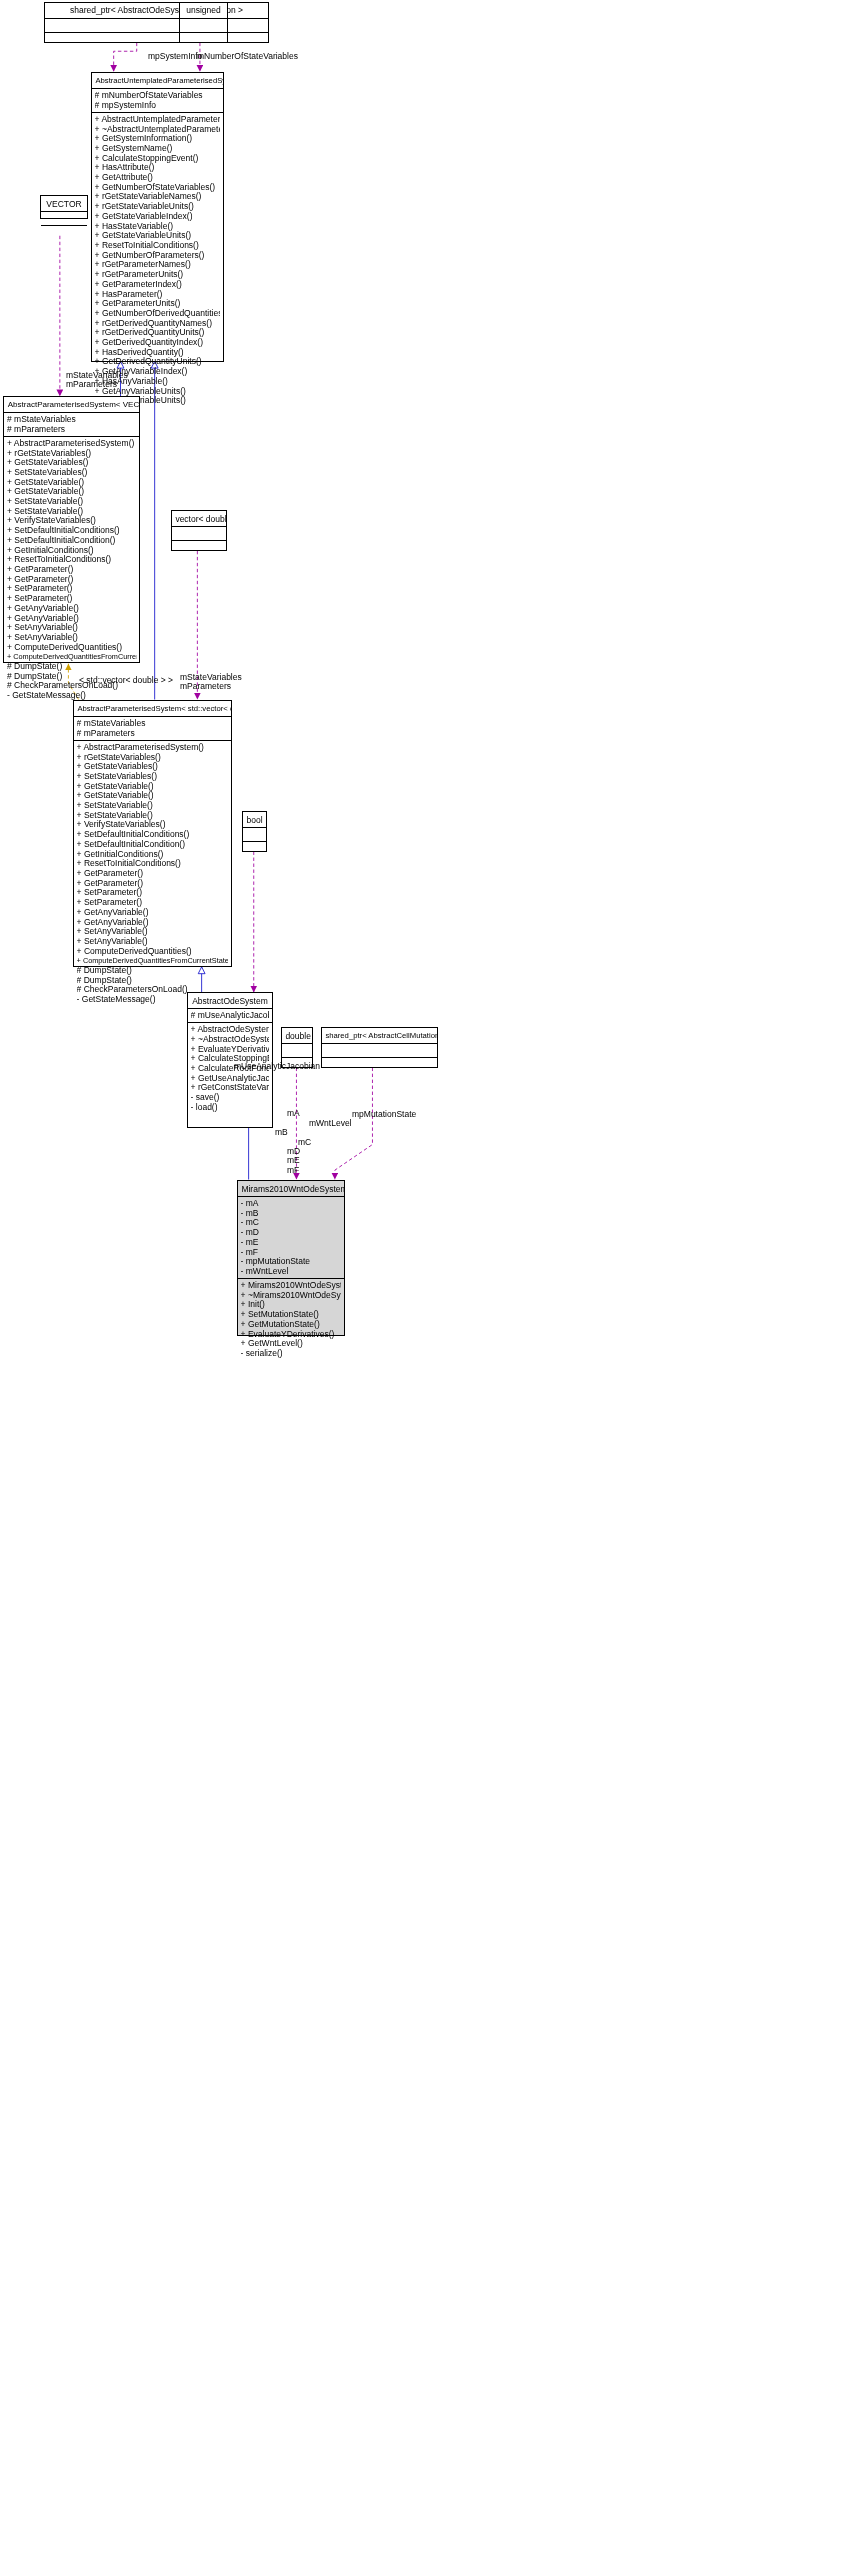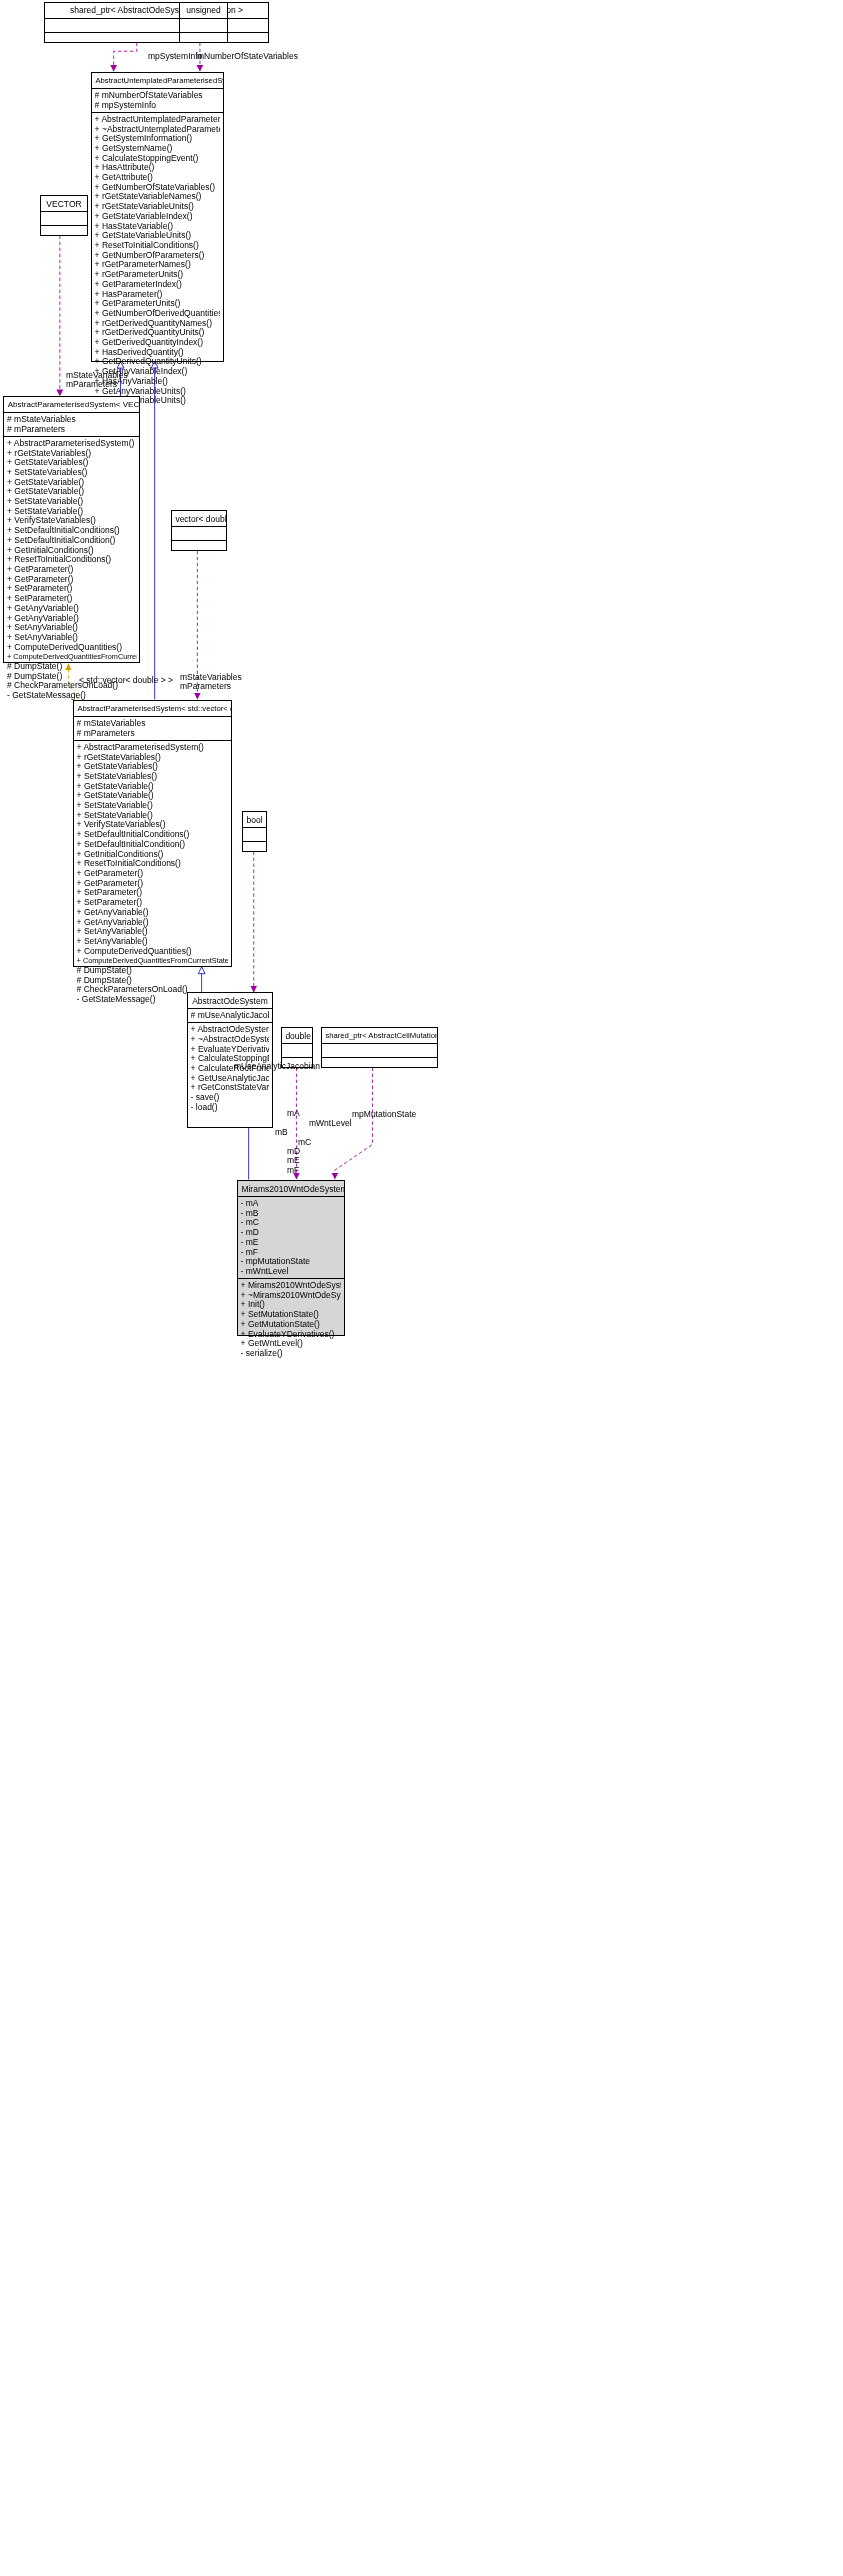--- a/index.html
+++ b/index.html
@@ -116,21 +116,21 @@
       <div>+ GetDerivedQuantityIndex()</div>
       <div>+ HasDerivedQuantity()</div>
       <div>+ GetDerivedQuantityUnits()</div>
       <div>+ GetAnyVariableIndex()</div>
       <div>+ HasAnyVariable()</div>
       <div>+ GetAnyVariableUnits()</div>
       <div>+ GetAnyVariableUnits()</div>
     </div>
   </div>
 
-  <div class="node" style="left:40px;top:195px;width:48px;height:41px;">
+  <div class="node" style="left:40px;top:195px;width:48px;height:24px;">
     <div class="title">VECTOR</div>
     <div class="sec empty-sec"></div>
     <div class="sec empty-sec2"></div>
   </div>
 
   <div class="node" style="left:3.4px;top:396px;width:137px;height:267px;">
     <div class="title" style="font-size:8px;">AbstractParameterisedSystem&lt; VECTOR &gt;</div>
     <div class="sec">
       <div># mStateVariables</div>
       <div># mParameters</div>

